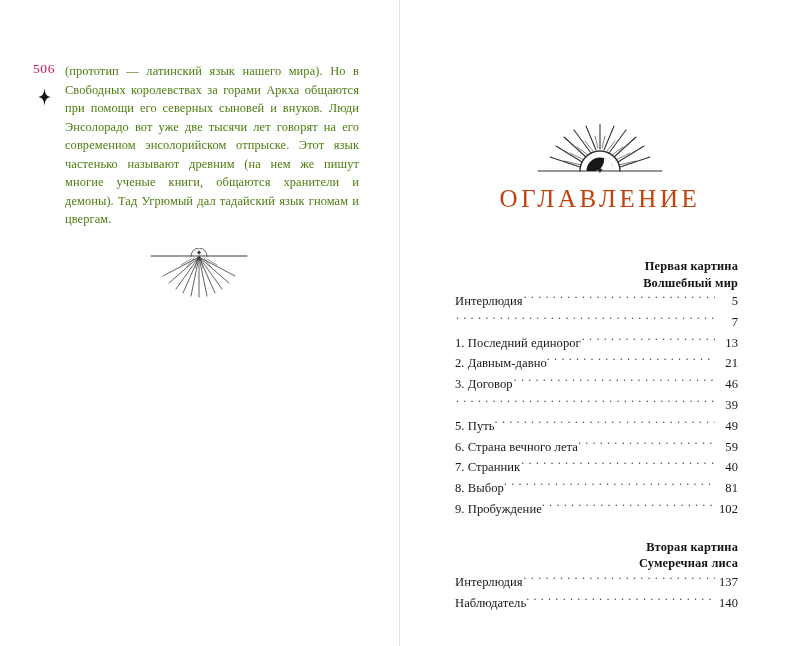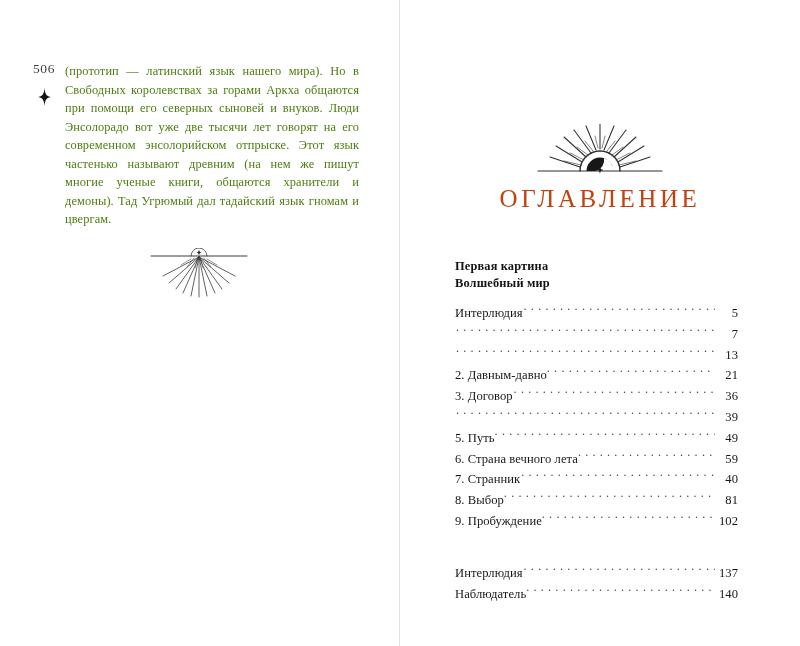--- a/index.html
+++ b/index.html
@@ -43,21 +43,21 @@
   #folio-block {
     position: absolute;
     left: 26px;
     top: 62px;
     width: 36px;
     text-align: center;
   }
   #folio-number {
     font-size: 13.5px;
     letter-spacing: 0.6px;
-    color: #404040;
+    color: #be185d;
     line-height: 1;
   }
   #folio-star {
     margin-top: 12px;
     display: flex;
     justify-content: center;
     align-items: center;
   }
 
   #body-text {
@@ -116,31 +116,31 @@
     position: absolute;
     left: 55px;
     top: 258px;
     width: 283px;
   }
 
   .toc-section {
     margin-bottom: 0;
   }
   .toc-section-heading {
-    text-align: left;
+    text-align: right;
     font-weight: bold;
     font-size: 12.4px;
     line-height: 16.5px;
     color: #131313;
     letter-spacing: 0.15px;
   }
   .toc-section-heading .line2 { display: block; }
 
   .toc-entries {
-    margin-top: 12px;
+    margin-top: 0;
   }
 
   .toc-entry {
     display: flex;
     align-items: baseline;
     font-size: 12.6px;
     line-height: 20.8px;
     color: #171717;
     white-space: nowrap;
     letter-spacing: 0.05px;
@@ -286,32 +286,33 @@
           <div class="toc-entry">
             <span class="t-label">Интерлюдия</span>
             <span class="t-leader"></span>
             <span class="t-page">5</span>
           </div>
           <div class="toc-entry">
             <span class="t-leader"></span>
             <span class="t-page">7</span>
           </div>
           <div class="toc-entry">
+            <span class="t-label">1. Последний единорог</span>
             <span class="t-leader"></span>
             <span class="t-page">13</span>
           </div>
           <div class="toc-entry tight">
             <span class="t-label">2. Давным-давно</span>
             <span class="t-leader"></span>
             <span class="t-page">21</span>
           </div>
           <div class="toc-entry">
             <span class="t-label">3. Договор</span>
             <span class="t-leader"></span>
-            <span class="t-page">36</span>
+            <span class="t-page">46</span>
           </div>
           <div class="toc-entry">
             <span class="t-leader"></span>
             <span class="t-page">39</span>
           </div>
           <div class="toc-entry tight">
             <span class="t-label">5. Путь</span>
             <span class="t-leader"></span>
             <span class="t-page">49</span>
           </div>
@@ -334,20 +335,24 @@
             <span class="t-label">9. Пробуждение</span>
             <span class="t-leader"></span>
             <span class="t-page">102</span>
           </div>
         </div>
       </div>
 
       <div class="gap-after-entries"></div>
 
       <div class="toc-section">
+        <div class="toc-section-heading">
+          <span>Вторая картина</span>
+          <span class="line2">Сумеречная лиса</span>
+        </div>
 
         <div class="toc-entries">
           <div class="toc-entry">
             <span class="t-label">Интерлюдия</span>
             <span class="t-leader"></span>
             <span class="t-page">137</span>
           </div>
           <div class="toc-entry tight">
             <span class="t-label">Наблюдатель</span>
             <span class="t-leader"></span>

